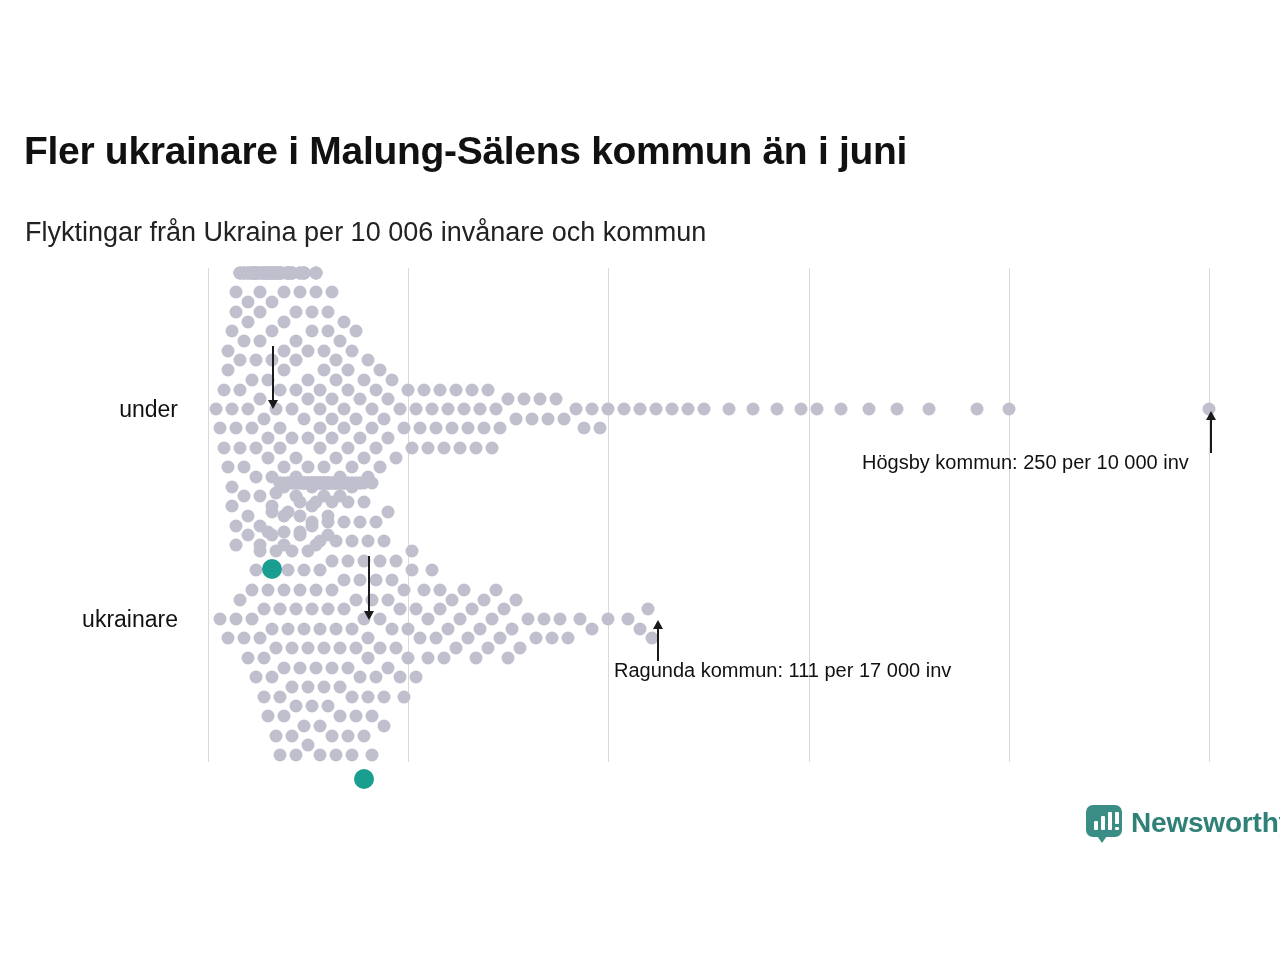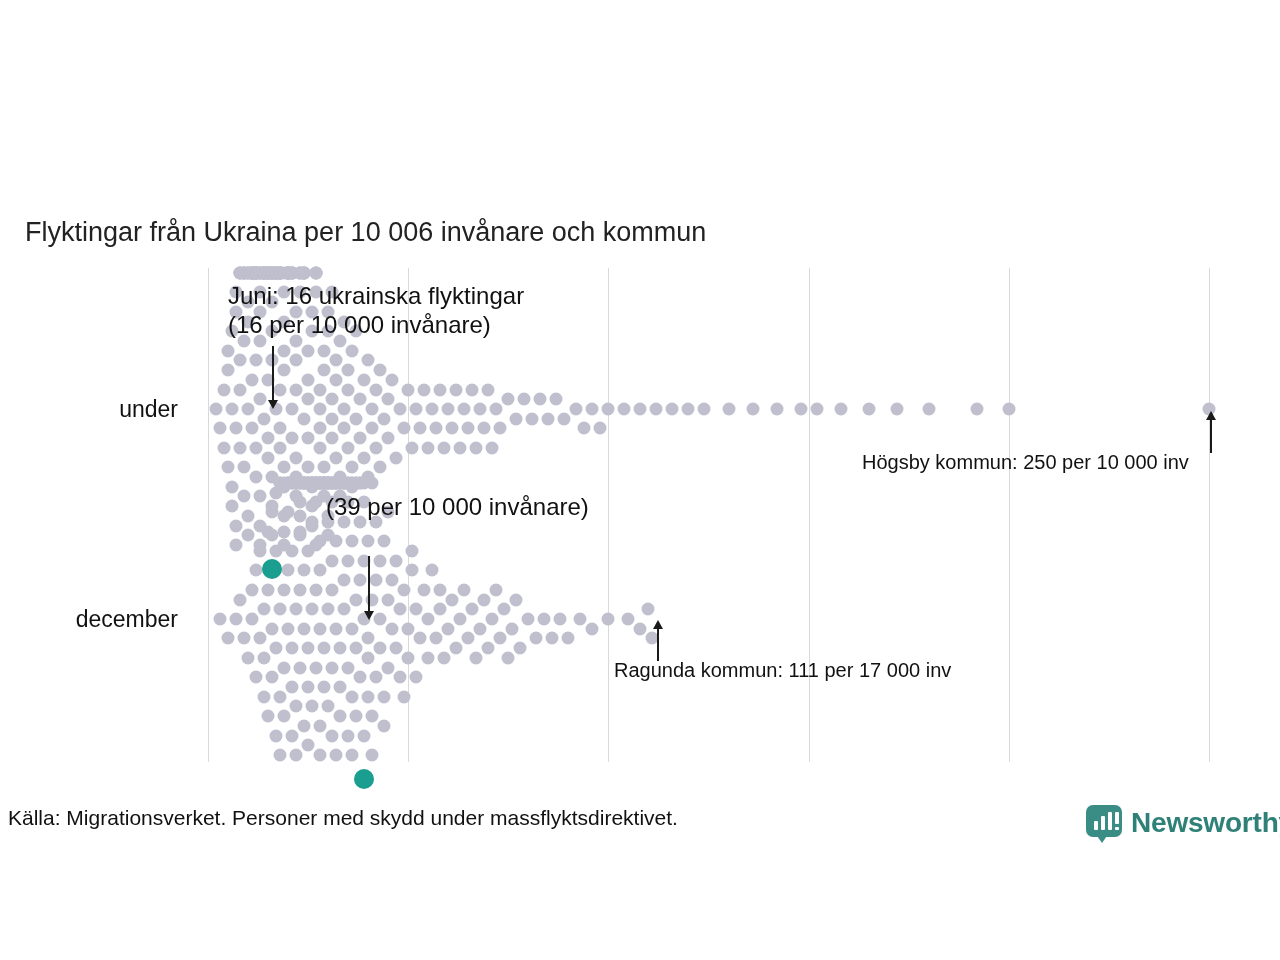--- a/index.html
+++ b/index.html
@@ -71,20 +71,21 @@
     border-top:10px solid #3a8d85;
   }
   .lbar{position:absolute;background:#ffffff;width:4px;border-radius:1px;}
   .logo-text{font-size:28px;font-weight:bold;color:#2f8178;letter-spacing:-0.2px;}
 </style>
 </head>
 <body>
 
 <div class="canvas">
 
+  <div class="title">Fler ukrainare i Malung-Sälens kommun än i juni</div>
   <div class="subtitle">Flyktingar från Ukraina per 10 006 invånare och kommun</div>
 
   <div class="plot">
     <div id="gridlines">
         <div class="gridline" style="left: 208px;"></div>
         <div class="gridline" style="left: 408.2px;"></div>
         <div class="gridline" style="left: 608.4px;"></div>
         <div class="gridline" style="left: 808.6px;"></div>
         <div class="gridline" style="left: 1008.8px;"></div>
         <div class="gridline" style="left: 1209px;"></div>
@@ -637,53 +638,47 @@
         <div class="dot" style="left: 592.384px; top: 360.715px;"></div>
         <div class="dot" style="left: 608.4px; top: 351px;"></div>
         <div class="dot" style="left: 628.42px; top: 351px;"></div>
         <div class="dot" style="left: 640.432px; top: 360.715px;"></div>
         <div class="dot" style="left: 648.44px; top: 341.285px;"></div>
         <div class="dot" style="left: 652.444px; top: 370.43px;"></div>
         <div class="dot hl" style="left: 364.156px; top: 510.5px;"></div>
       </div>
 
     <div class="cat-label" style="left:0px;top:128px;width:178px;">under</div>
-    <div class="cat-label" style="left:0px;top:338px;width:178px;">december</div>
-
-    <div class="annot" style="left:228px;top:13px;">
-      <div>Juni: 16 ukrainska flyktingar</div>
-      <div>(16 per 10 000 invånare)</div>
-    </div>
+    <div class="cat-label" style="left:0px;top:338px;width:178px;">ukrainare</div>
+
     <div class="arrow down" style="left:272px;top:78px;">
       <div class="shaft" style="height:56px;"></div>
       <div class="head" style="top:54px;"></div>
     </div>
 
     <div class="annot small" style="left:862px;top:182px;">Högsby kommun: 250 per 10 000 inv</div>
     <div class="arrow up" style="left:1210px;top:143px;">
       <div class="shaft" style="top:8px;height:34px;"></div>
       <div class="head" style="top:0px;"></div>
     </div>
 
     <div class="annot" style="left:326px;top:224px;">
-      <div>(39 per 10 000 invånare)</div>
     </div>
     <div class="arrow down" style="left:368px;top:288px;">
       <div class="shaft" style="height:57px;"></div>
       <div class="head" style="top:55px;"></div>
     </div>
 
     <div class="annot small" style="left:614px;top:390px;">Ragunda kommun: 111 per 17 000 inv</div>
     <div class="arrow up" style="left:657px;top:352px;">
       <div class="shaft" style="top:8px;height:33px;"></div>
       <div class="head" style="top:0px;"></div>
     </div>
   </div>
 
-  <div class="source">Källa: Migrationsverket. Personer med skydd under massflyktsdirektivet.</div>
 
   <div class="logo">
     <div class="logo-mark">
       <div class="logo-bubble"></div>
       <div class="logo-tail"></div>
       <div class="lbar" style="left:8px;top:16px;height:9px;"></div>
       <div class="lbar" style="left:15px;top:11px;height:14px;"></div>
       <div class="lbar" style="left:22px;top:7px;height:18px;"></div>
       <div class="lbar" style="left:29px;top:7px;height:12px;"></div>
       <div class="lbar" style="left:29px;top:22px;height:3px;"></div>

